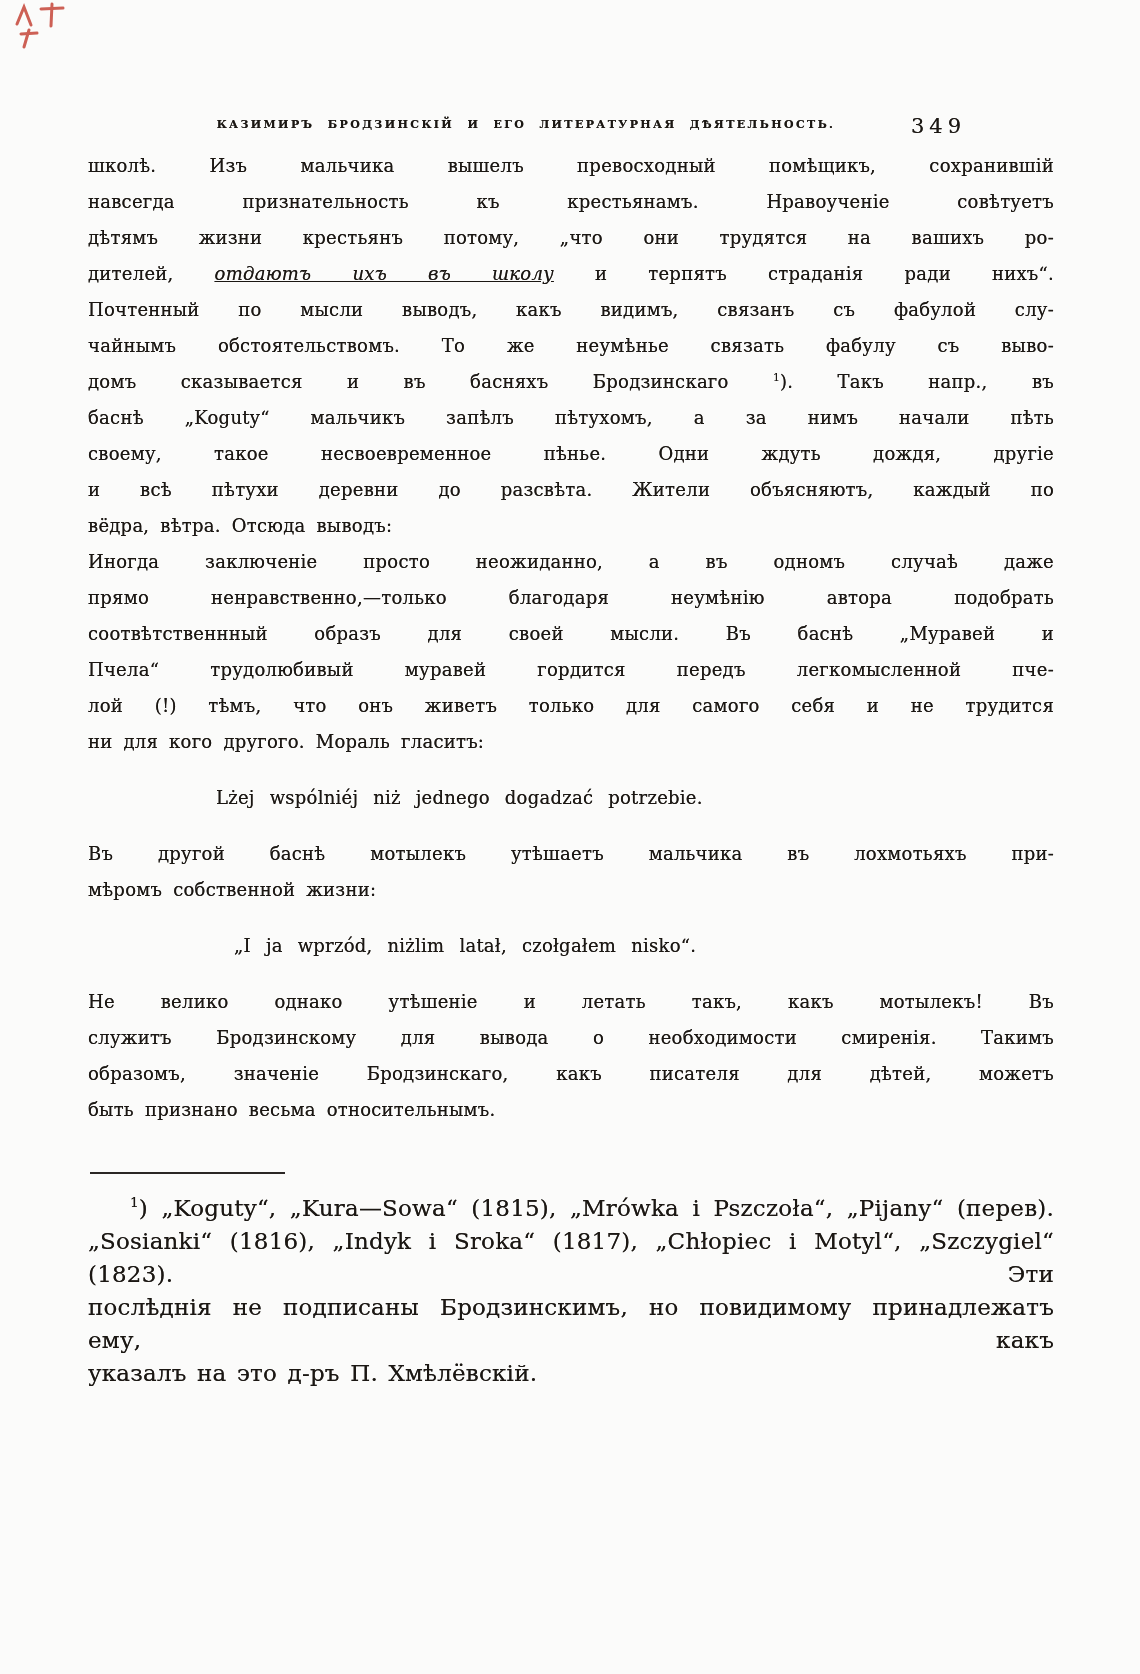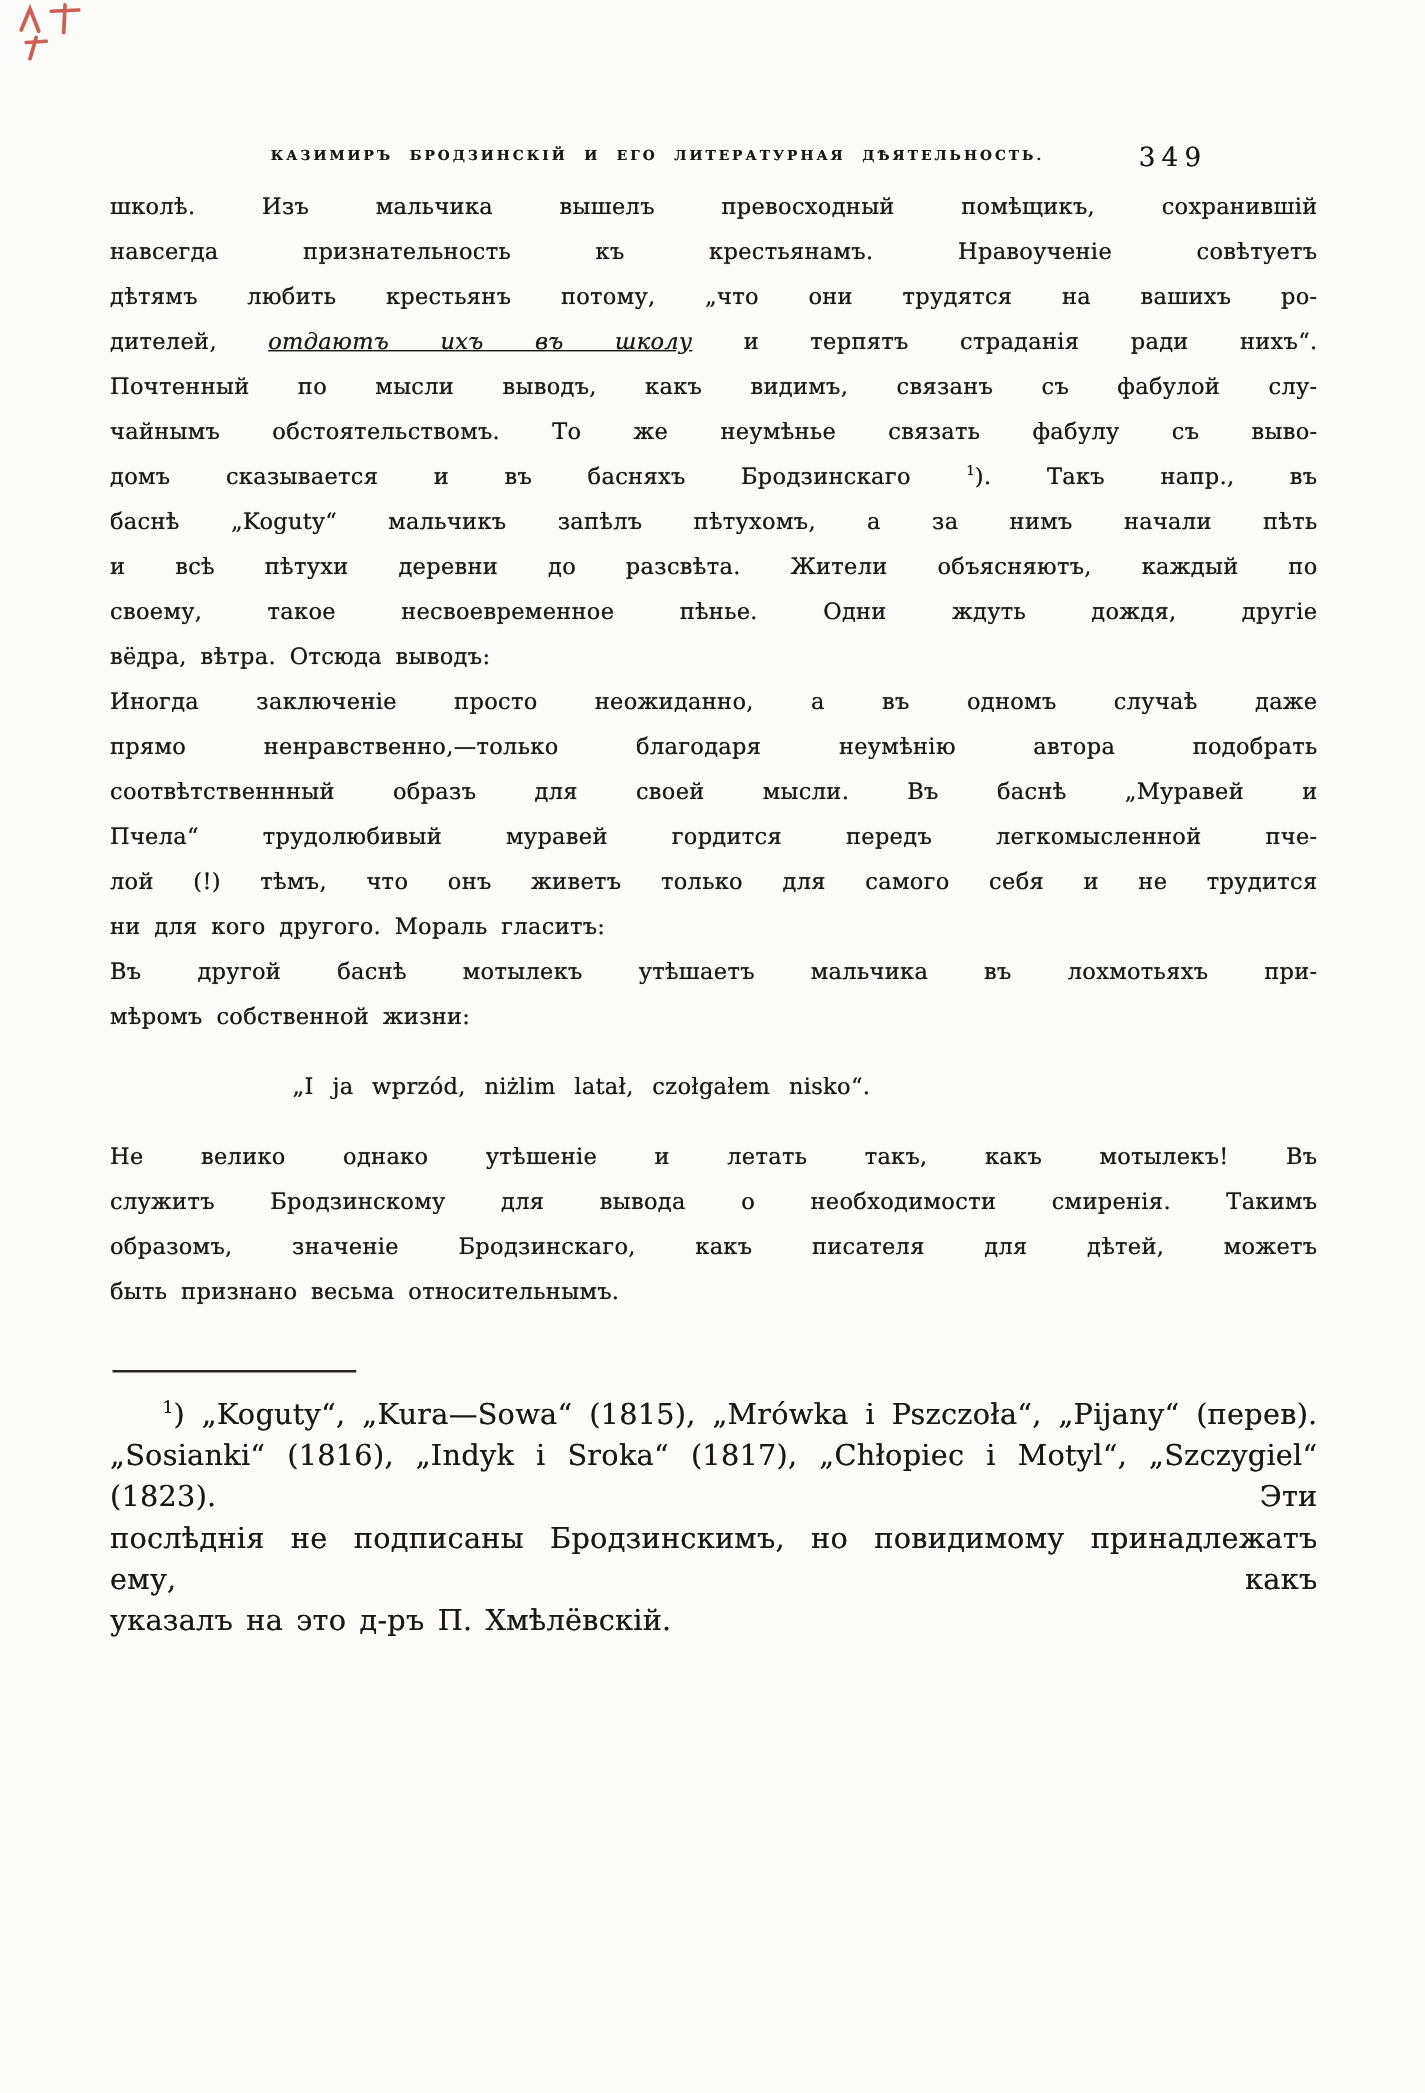--- a/index.html
+++ b/index.html
@@ -69,41 +69,44 @@
     <div class="header">
       <div class="htitle">КАЗИМИРЪ БРОДЗИНСКІЙ И ЕГО ЛИТЕРАТУРНАЯ ДѢЯТЕЛЬНОСТЬ.</div>
       <div class="pagenum">349</div>
     </div>
 
     <div class="bodytext">
 
       <div class="para para1">
           <div class="ln"><span>школѣ. Изъ мальчика вышелъ превосходный помѣщикъ, сохранившій</span></div>
           <div class="ln"><span>навсегда признательность къ крестьянамъ. Нравоученіе совѣтуетъ</span></div>
-          <div class="ln"><span>дѣтямъ любить крестьянъ потому, „что они трудятся на вашихъ ро-</span></div>
+          <div class="ln"><span>дѣтямъ жизни крестьянъ потому, „что они трудятся на вашихъ ро-</span></div>
           <div class="ln"><span>дителей, </span><i>отдаютъ ихъ въ школу</i><span> и терпятъ страданія ради нихъ“.</span></div>
           <div class="ln"><span>Почтенный по мысли выводъ, какъ видимъ, связанъ съ фабулой слу-</span></div>
           <div class="ln"><span>чайнымъ обстоятельствомъ. То же неумѣнье связать фабулу съ выво-</span></div>
           <div class="ln"><span>домъ сказывается и въ басняхъ Бродзинскаго </span><sup>1</sup><span>). Такъ напр., въ</span></div>
           <div class="ln"><span>баснѣ „Koguty“ мальчикъ запѣлъ пѣтухомъ, а за нимъ начали пѣть</span></div>
+          <div class="ln"><span>своему, такое несвоевременное пѣнье. Одни ждуть дождя, другіе</span></div>
           <div class="ln"><span>и всѣ пѣтухи деревни до разсвѣта. Жители объясняютъ, каждый по</span></div>
-          <div class="ln"><span>своему, такое несвоевременное пѣнье. Одни ждуть дождя, другіе</span></div>
           <div class="ln end"><span>вёдра, вѣтра. Отсюда выводъ:</span></div>
         </div>
 
 
       <div class="para">
           <div class="ln"><span>Иногда заключеніе просто неожиданно, а въ одномъ случаѣ даже</span></div>
           <div class="ln"><span>прямо ненравственно,—только благодаря неумѣнію автора подобрать</span></div>
           <div class="ln"><span>соотвѣтственнный образъ для своей мысли. Въ баснѣ „Муравей и</span></div>
           <div class="ln"><span>Пчела“ трудолюбивый муравей гордится передъ легкомысленной пче-</span></div>
           <div class="ln"><span>лой (!) тѣмъ, что онъ живетъ только для самого себя и не трудится</span></div>
           <div class="ln end"><span>ни для кого другого. Мораль гласитъ:</span></div>
         </div>
 
+      <div class="inset quote-a">
+          <div class="ln end"><span>Lżej wspólniéj niż jednego dogadzać potrzebie.</span></div>
+        </div>
 
       <div class="para">
           <div class="ln"><span>Въ другой баснѣ мотылекъ утѣшаетъ мальчика въ лохмотьяхъ при-</span></div>
           <div class="ln end"><span>мѣромъ собственной жизни:</span></div>
         </div>
 
       <div class="inset quote-b">
           <div class="ln end"><span>„I ja wprzód, niżlim latał, czołgałem nisko“.</span></div>
         </div>
 

